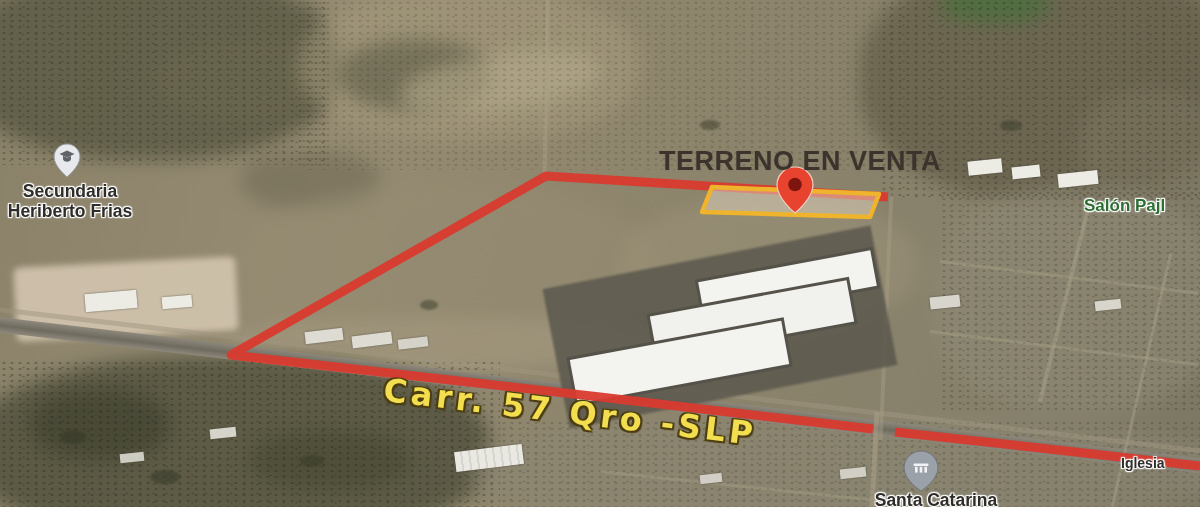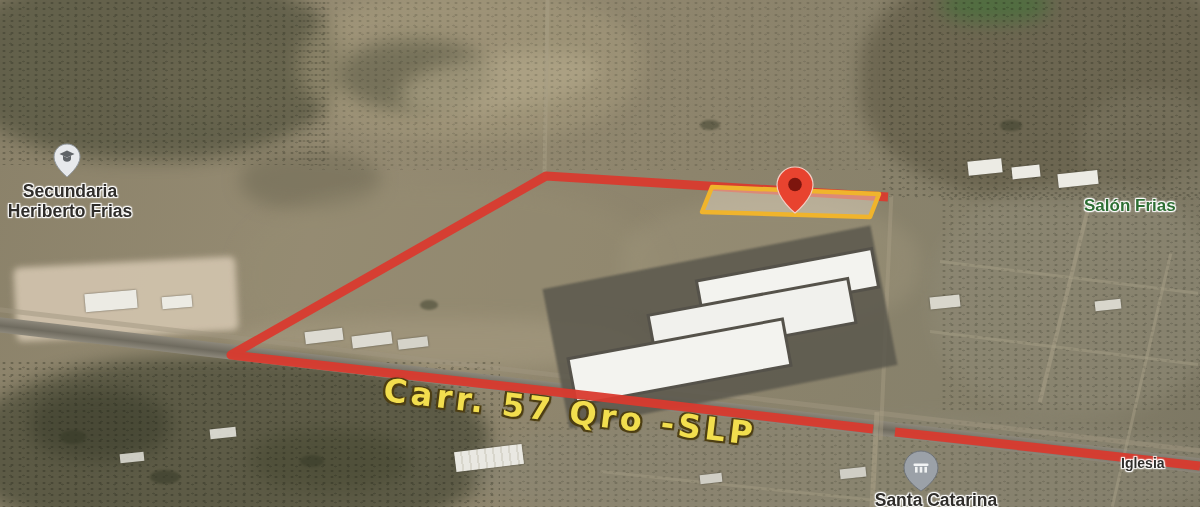--- a/index.html
+++ b/index.html
@@ -131,27 +131,28 @@
       <rect x="15.7" y="15.8" width="2.6" height="5.8" fill="#f1f3f4"></rect>
       <rect x="20.4" y="15.8" width="2.6" height="5.8" fill="#f1f3f4"></rect>
     </g>
 
     <g transform="translate(777,167)">
       <path d="M18 0C8.06 0 0 8.06 0 18c0 13.5 18 28 18 28s18-14.5 18-28C36 8.06 27.94 0 18 0z" stroke="#f3cdc3" stroke-width="1.2" fill="#e8432f"></path>
       <circle cx="18" cy="17.5" r="6.8" fill="#7d150e"></circle>
     </g>
   </svg>
 
+  <div class="title-label">TERRENO EN VENTA</div>
 
   <div class="road-label" style="color: rgb(242, 222, 78);">Carr. 57 Qro -SLP</div>
 
   <div class="poi-label poi-school">
     <div>Secundaria</div>
     <div>Heriberto Frias</div>
   </div>
 
-  <div class="poi-label poi-salon">Salón Frias</div>
+  <div class="poi-label poi-salon">Salón Pajl</div>
 
   <div class="poi-label poi-iglesia">Iglesia</div>
 
   <div class="poi-label poi-santa">Santa Catarina</div>
 
 </div>
 
 </body></html>

